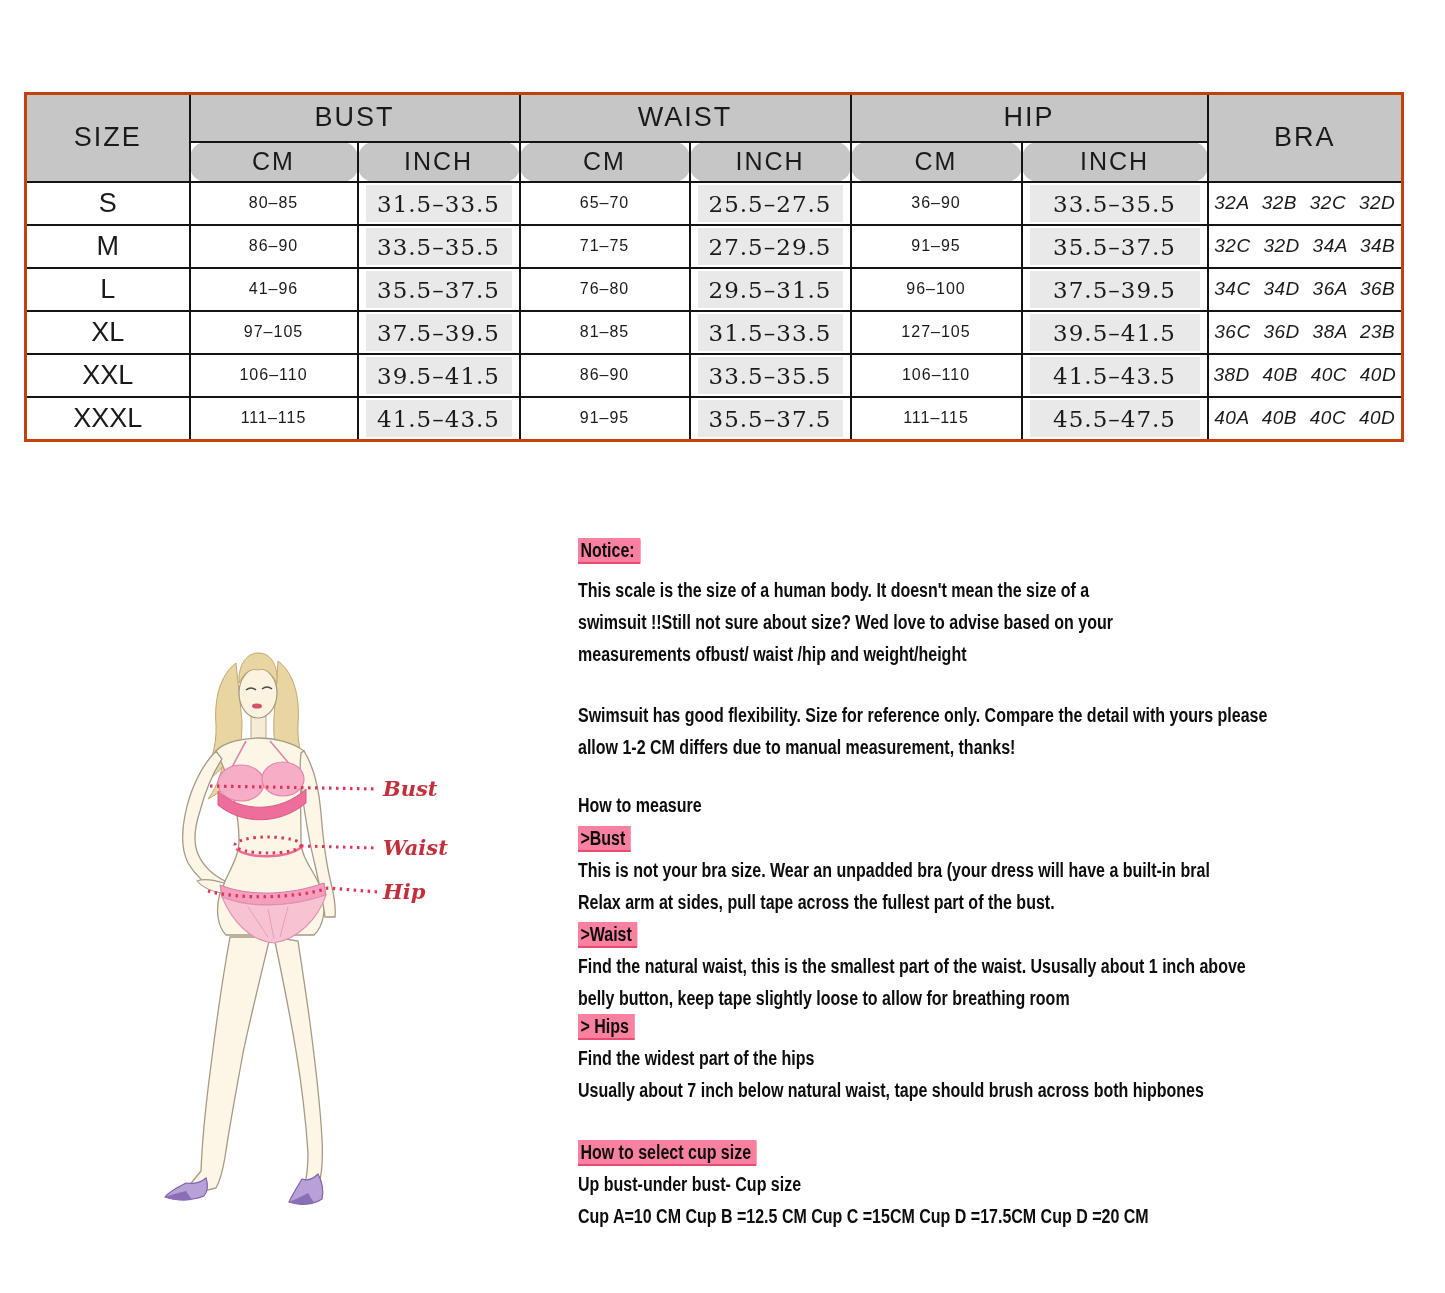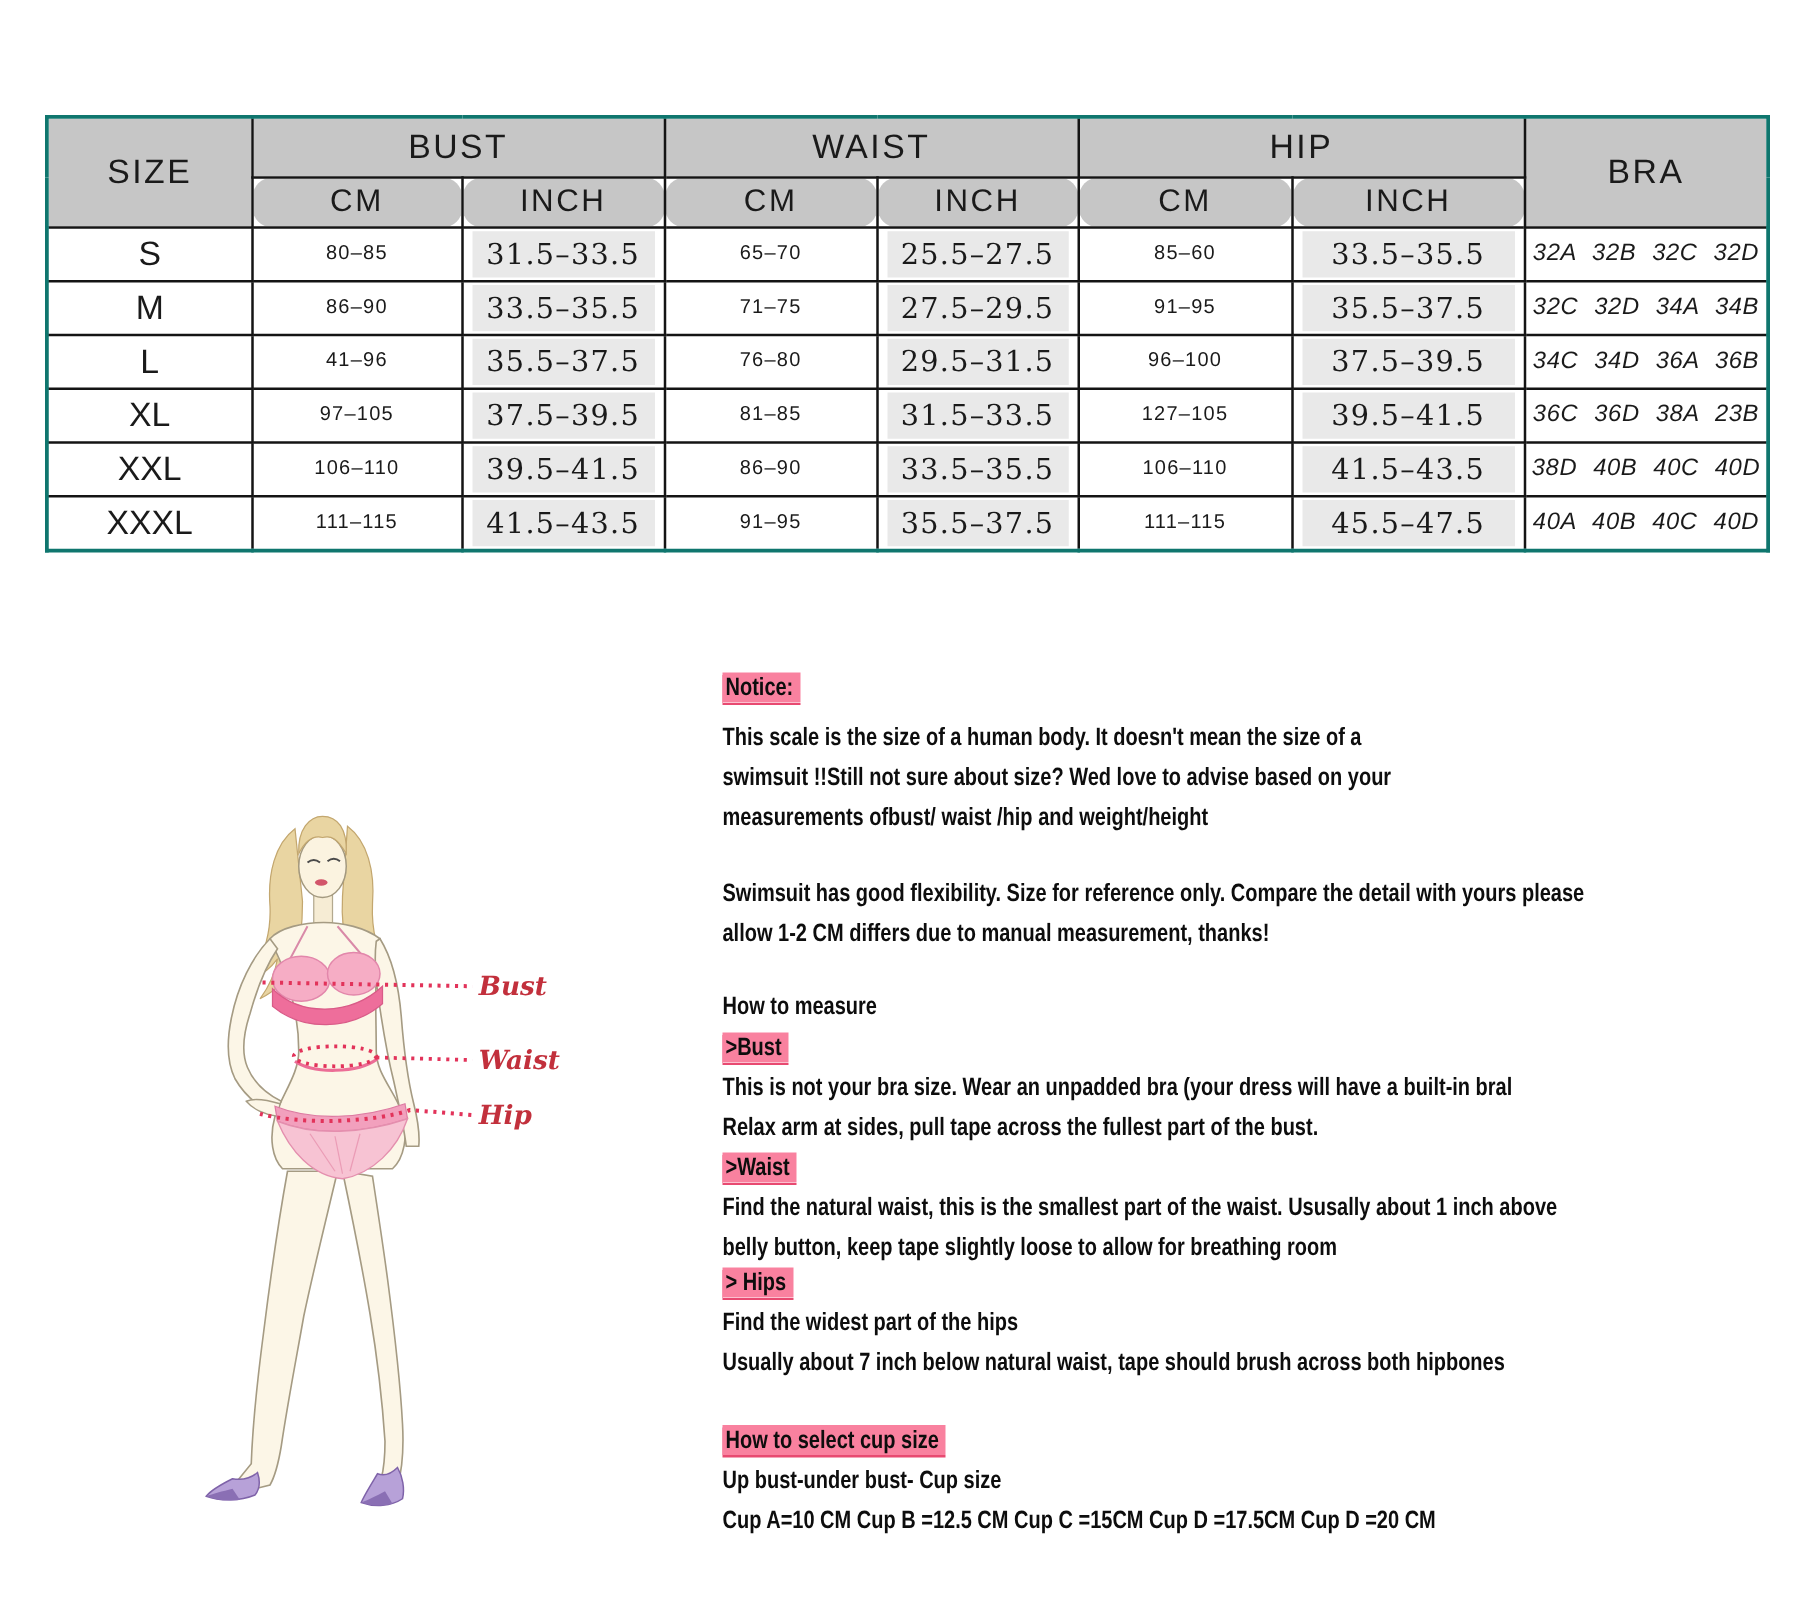--- a/index.html
+++ b/index.html
@@ -3,23 +3,23 @@
 <meta charset="utf-8">
 <style>
   html,body { margin:0; padding:0; background:#ffffff; }
   .page {
     position:relative; width:1445px; height:1293px; background:#ffffff;
     font-family:"Liberation Sans", sans-serif; overflow:hidden;
   }
 
   
   table.size-table {
-    position:absolute; left:36px; top:92px; width:1377px;
+    position:absolute; left:24px; top:92px; width:1377px;
     border-collapse:collapse; table-layout:fixed;
-    border:3px solid #0f766e;
+    border:3px solid #c2410c;
   }
   .size-table th, .size-table td {
     border:2px solid #141414; text-align:center; vertical-align:middle;
     padding:0; color:#1a1a1a; overflow:hidden; white-space:nowrap;
   }
   .size-table thead th {
     background:#c6c6c6; font-weight:normal; font-size:27px; letter-spacing:2px;
   }
   .size-table thead tr.hrow1 { height:48px; }
   .size-table thead tr.hrow2 { height:40px; }
@@ -93,21 +93,21 @@
       <tr>
         <td class="c-size">S</td>
         <td class="c-cm">80–85</td>
         <td class="c-inch">
             <span class="patch">31.5–33.5</span>
           </td>
         <td class="c-cm">65–70</td>
         <td class="c-inch">
             <span class="patch">25.5–27.5</span>
           </td>
-        <td class="c-cm">85–60</td>
+        <td class="c-cm">36–90</td>
         <td class="c-inch">
             <span class="patch">33.5–35.5</span>
           </td>
         <td class="c-bra">32A 32B 32C 32D</td>
       </tr>
       <tr>
         <td class="c-size">M</td>
         <td class="c-cm">86–90</td>
         <td class="c-inch">
             <span class="patch">33.5–35.5</span>

